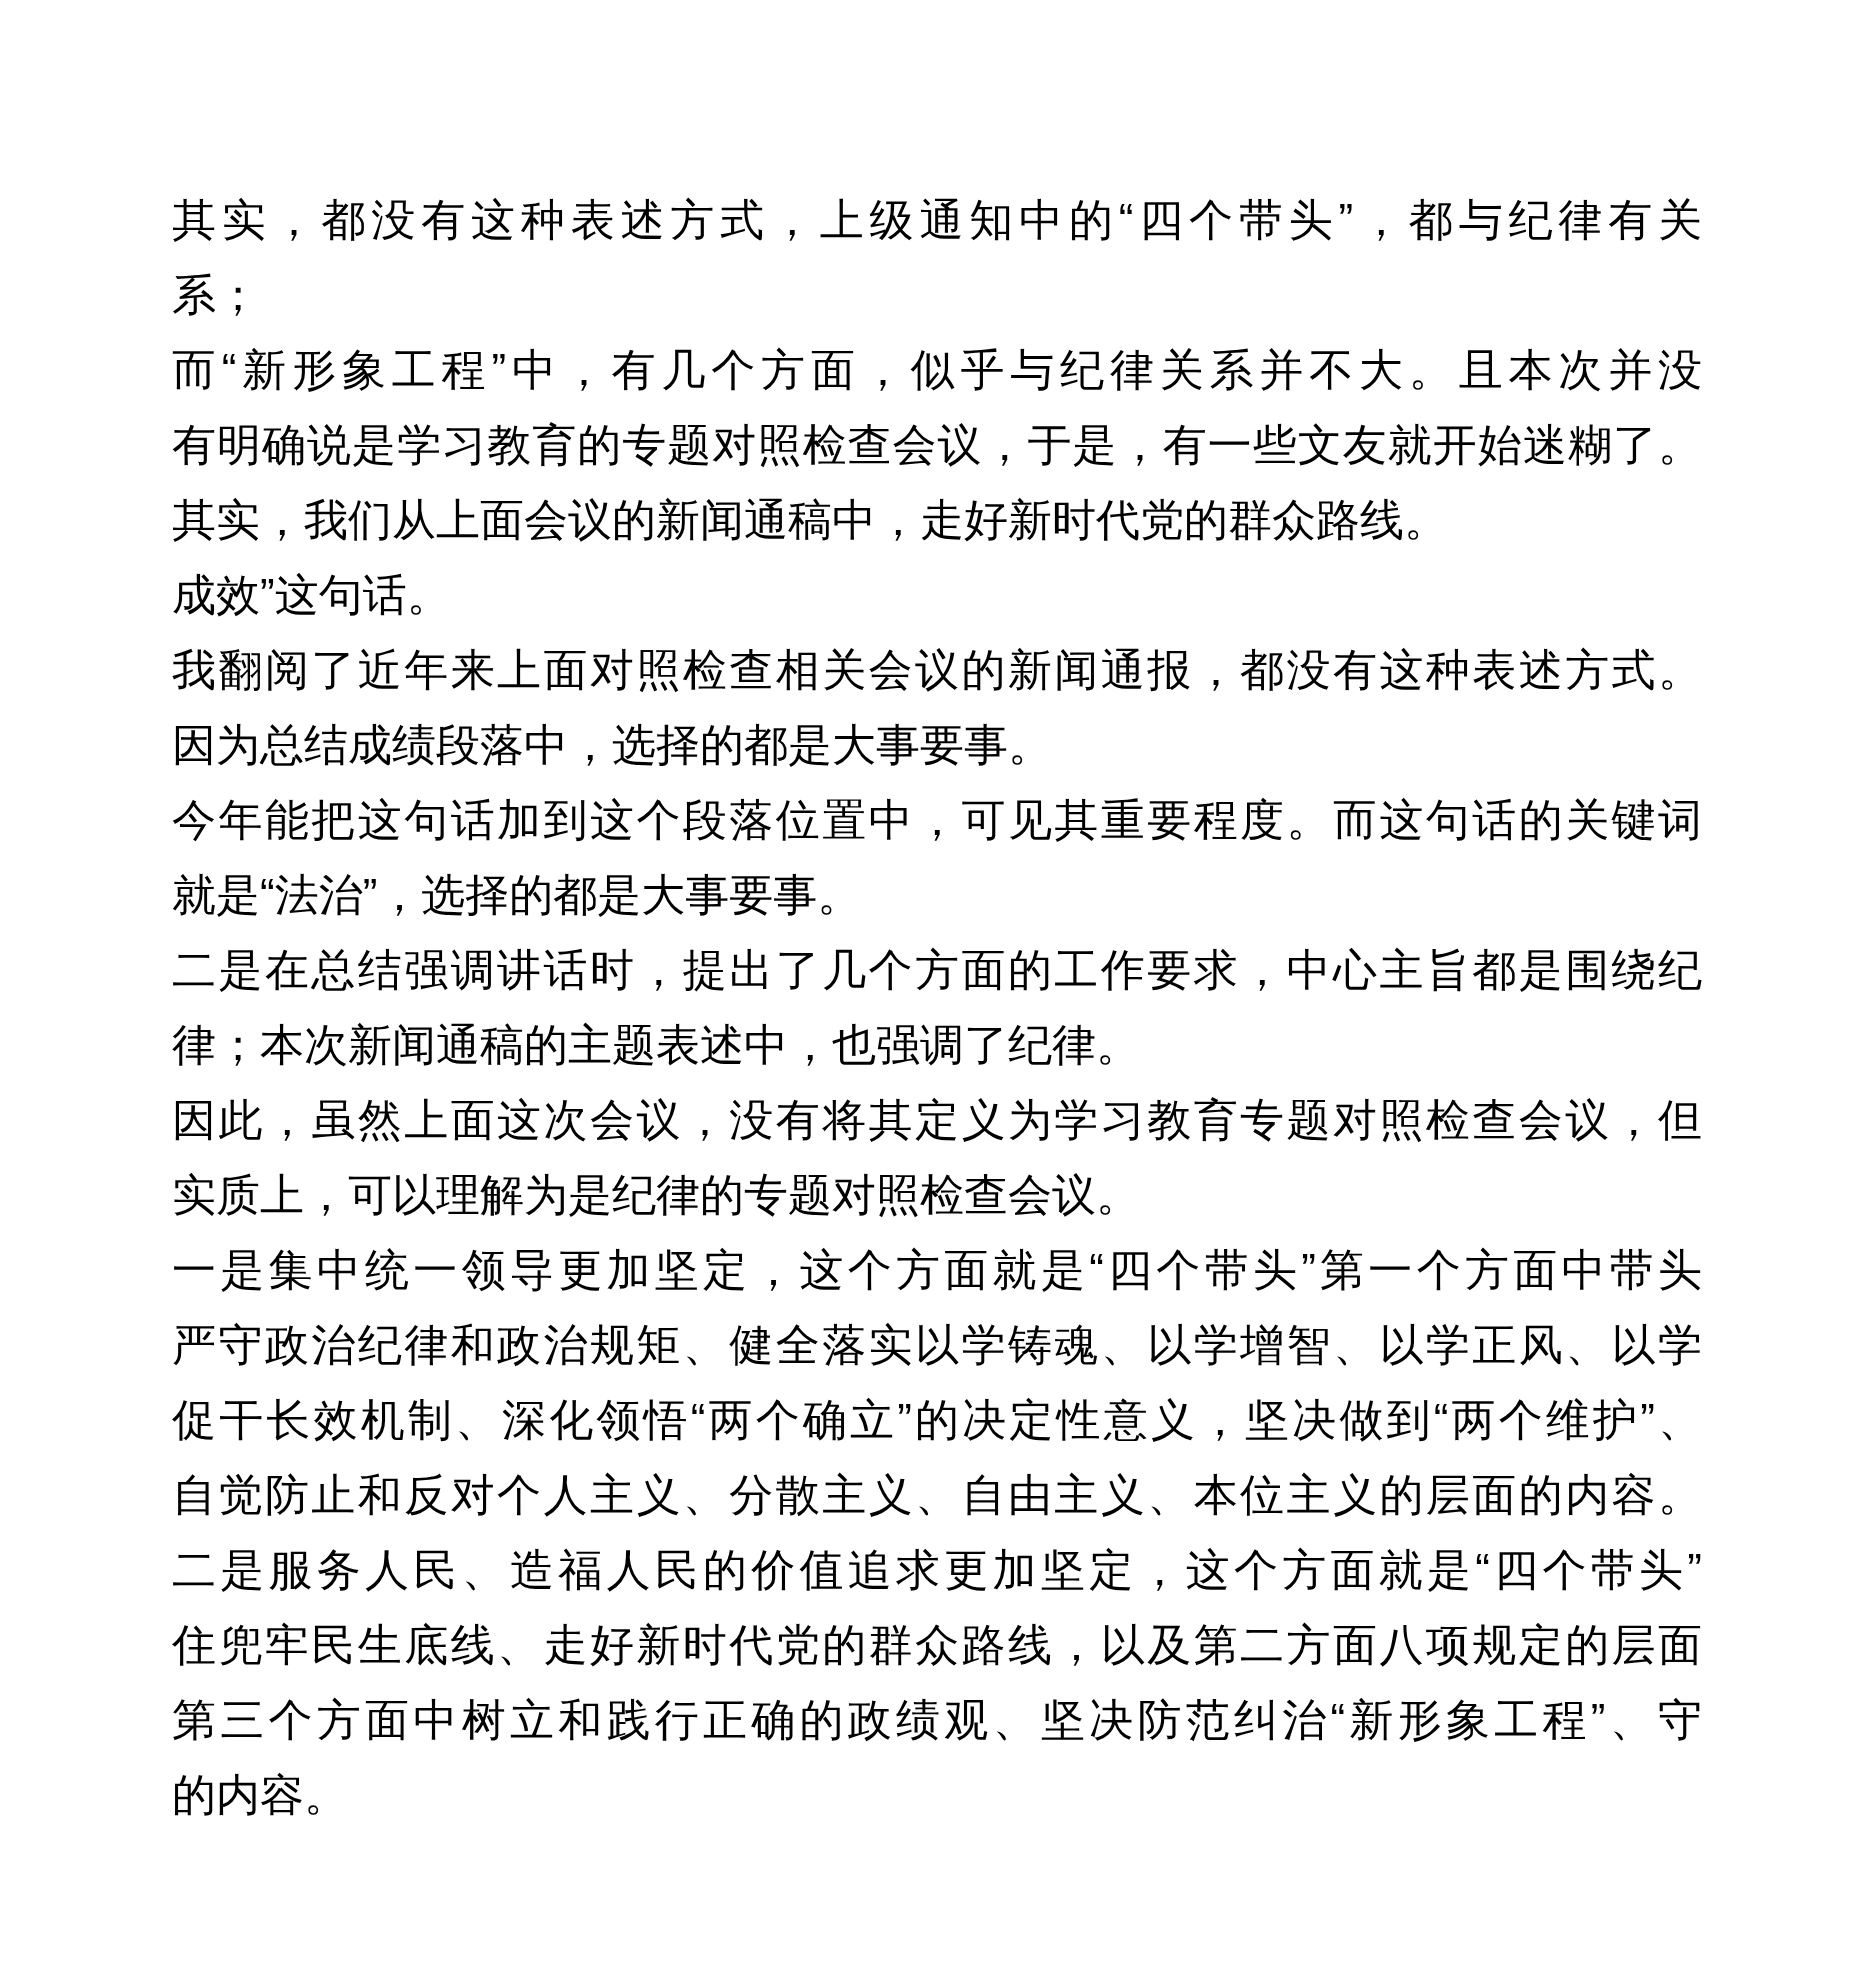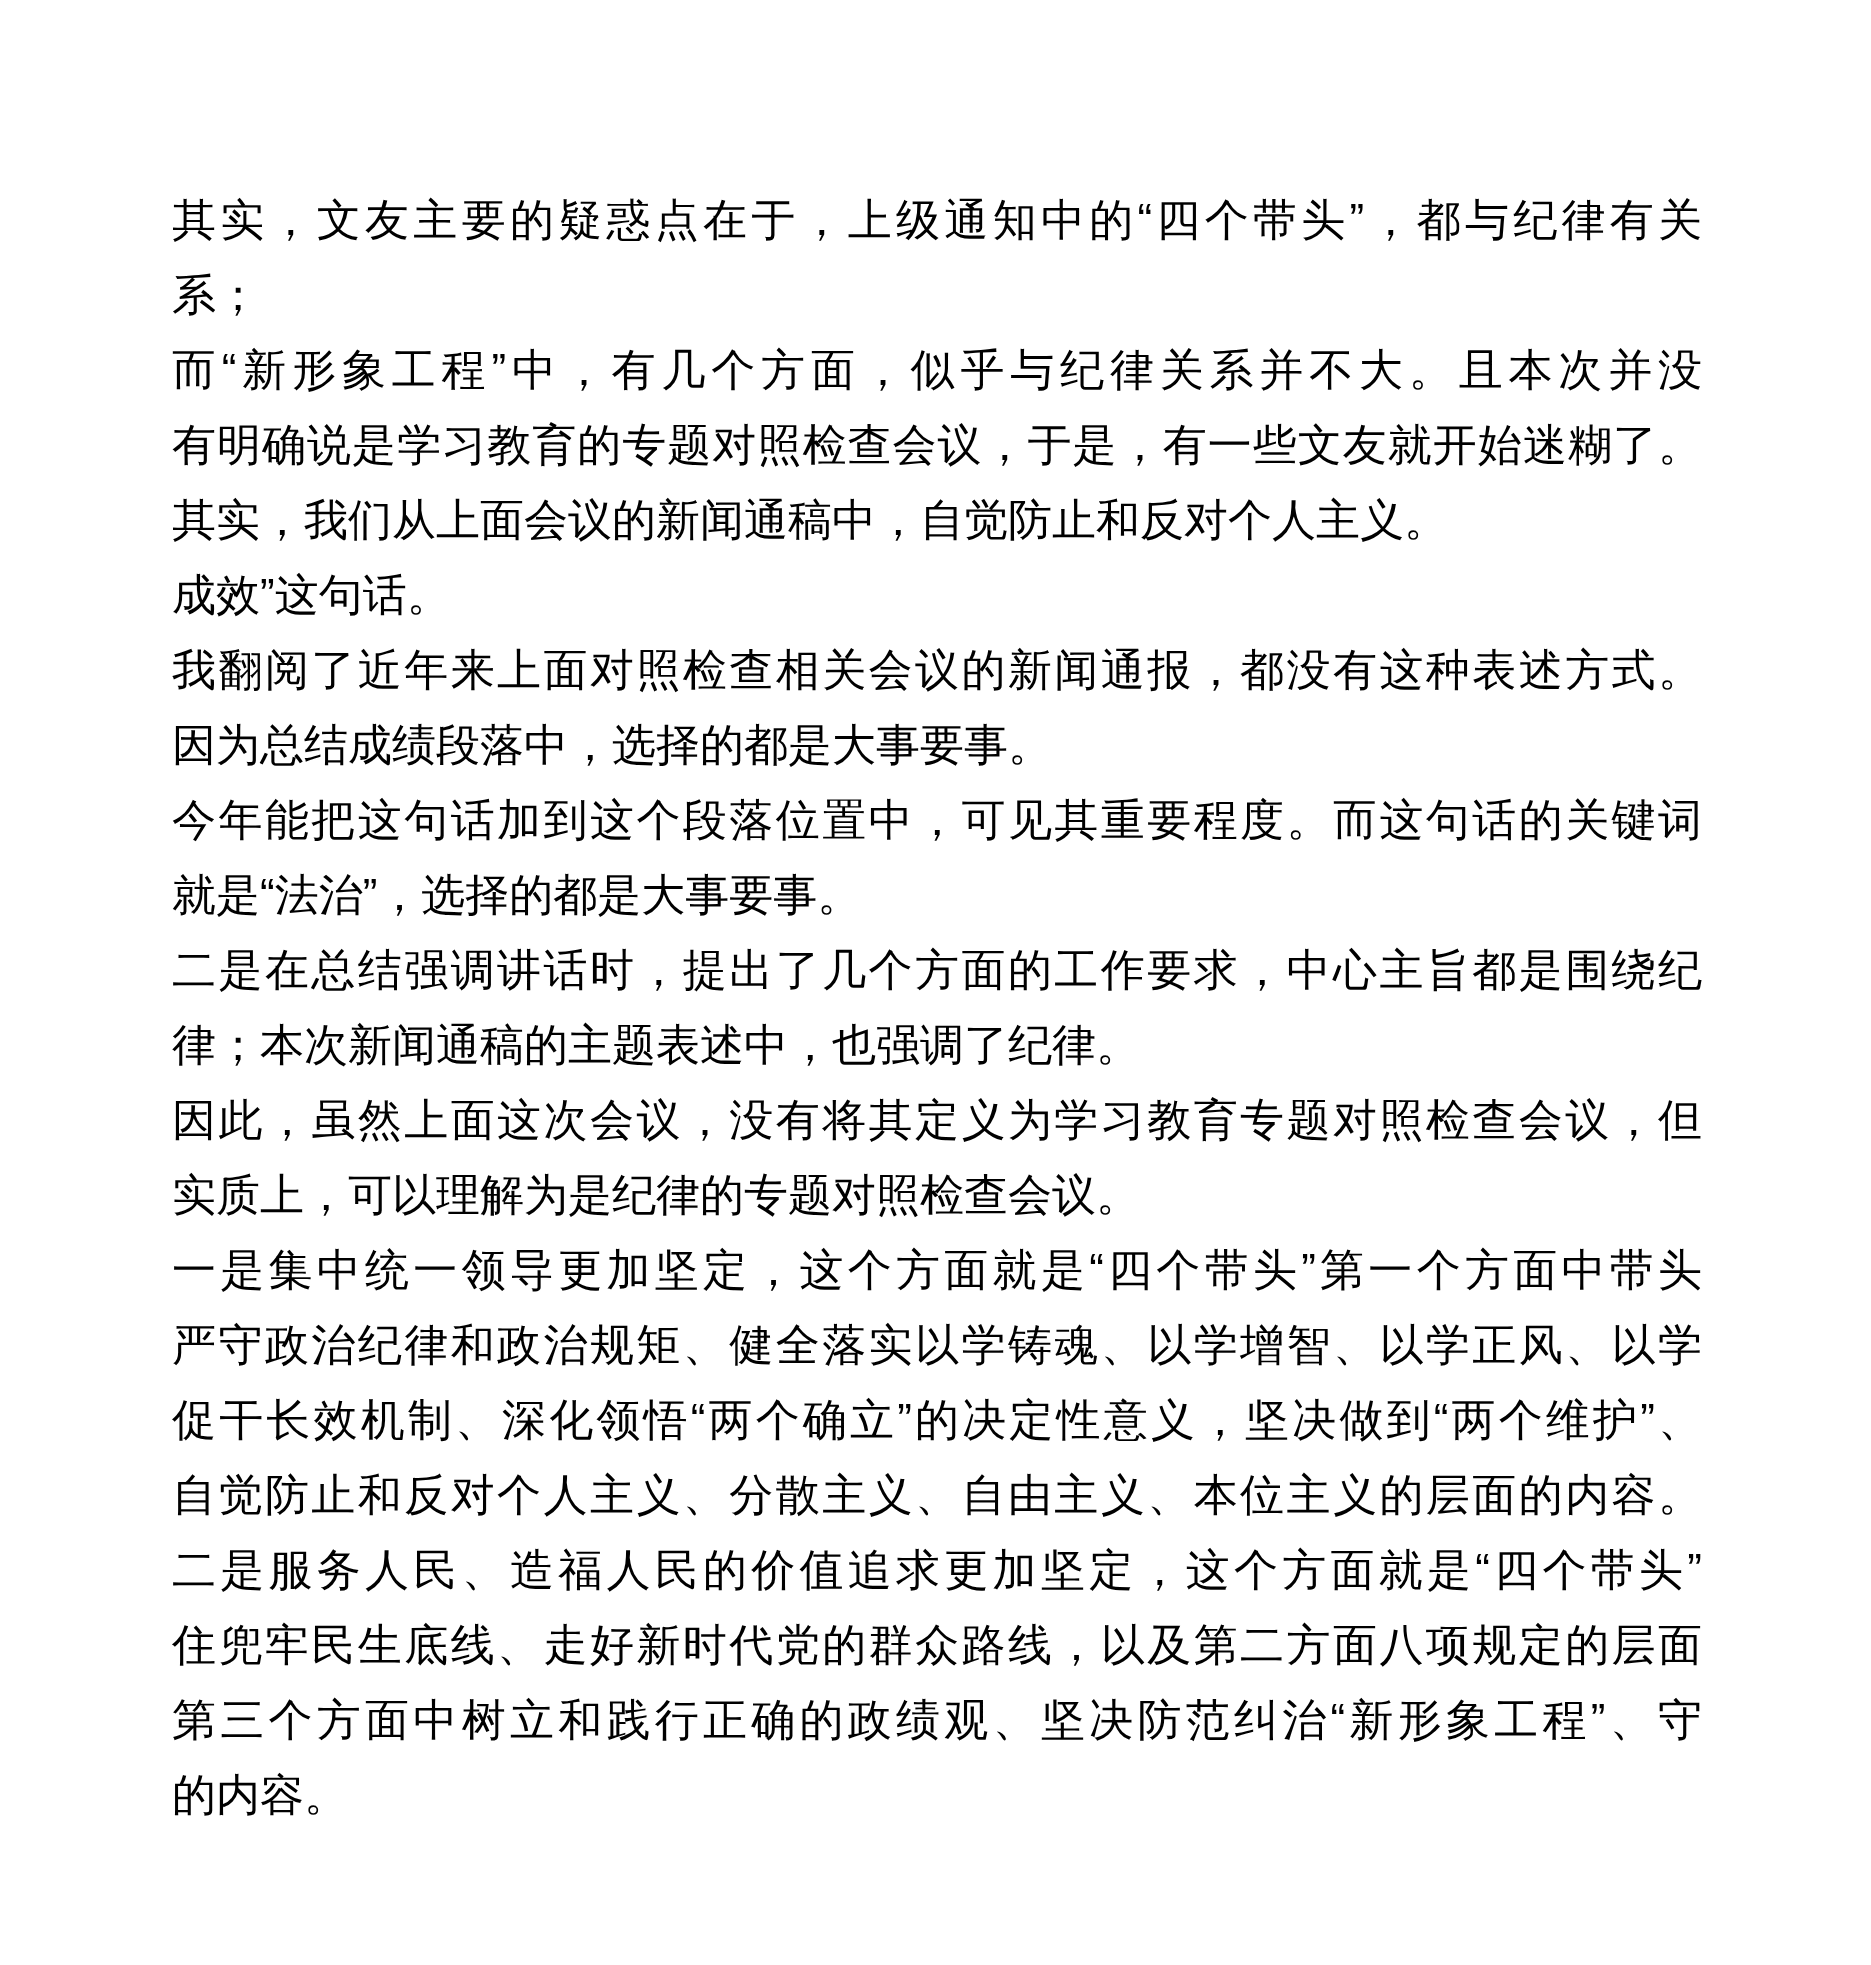--- a/index.html
+++ b/index.html
@@ -35,25 +35,25 @@
     text-align-last: left;
   }
   .seg { font-weight: 400; }
   .seg.bold { font-weight: 400; }
 </style>
 </head>
 <body>
 
 <div class="page">
   <main class="text-block">
-      <div class="line"><span class="seg">其实，文友主要的疑惑点在于，</span><span class="seg bold">上级通知中的“四个带头”，都与纪律有关</span></div>
+      <div class="line"><span class="seg">其实，都没有这种表述方式，</span><span class="seg bold">上级通知中的“四个带头”，都与纪律有关</span></div>
       <div class="line left"><span class="seg bold">系；</span></div>
       <div class="line"><span class="seg bold">而“新形象工程”中，有几个方面，似乎与纪律关系并不大。且本次并没</span></div>
       <div class="line"><span class="seg bold">有明确说是学习教育的专题对照检查会议，</span><span class="seg">于是，有一些文友就开始迷糊了。</span></div>
-      <div class="line left"><span class="seg bold">其实，我们从上面会议的新闻通稿中，自觉防止和反对个人主义。</span></div>
+      <div class="line left"><span class="seg bold">其实，我们从上面会议的新闻通稿中，走好新时代党的群众路线。</span></div>
       <div class="line left"><span class="seg bold">成效”这句话。</span></div>
       <div class="line"><span class="seg bold">我翻阅了近年来上面对照检查相关会议的新闻通报，都没有这种表述方式。</span></div>
       <div class="line left"><span class="seg">因为总结成绩段落中，选择的都是大事要事。</span></div>
       <div class="line"><span class="seg bold">今年能把这句话加到这个段落位置中，可见其重要程度。而这句话的关键词</span></div>
       <div class="line left"><span class="seg bold">就是“法治”，选择的都是大事要事。</span></div>
       <div class="line"><span class="seg bold">二是在总结强调讲话时，提出了几个方面的工作要求，中心主旨都是围绕纪</span></div>
       <div class="line left"><span class="seg bold">律；本次新闻通稿的主题表述中，也强调了纪律。</span></div>
       <div class="line"><span class="seg">因此，虽然上面这次会议，没有将其定义为学习教育专题对照检查会议，</span><span class="seg bold">但</span></div>
       <div class="line left"><span class="seg bold">实质上，可以理解为是纪律的专题对照检查会议。</span></div>
       <div class="line"><span class="seg bold">一是集中统一领导更加坚定，</span><span class="seg">这个方面就是“四个带头”第一个方面中</span><span class="seg bold">带头</span></div>

